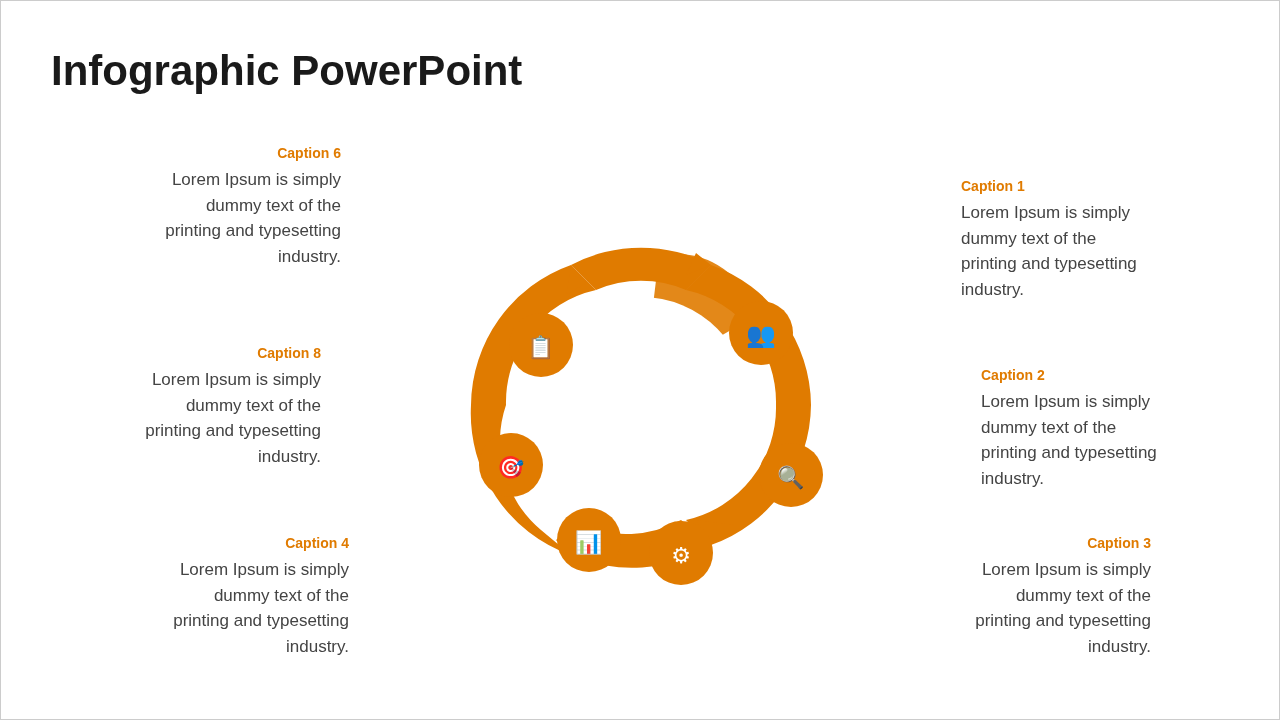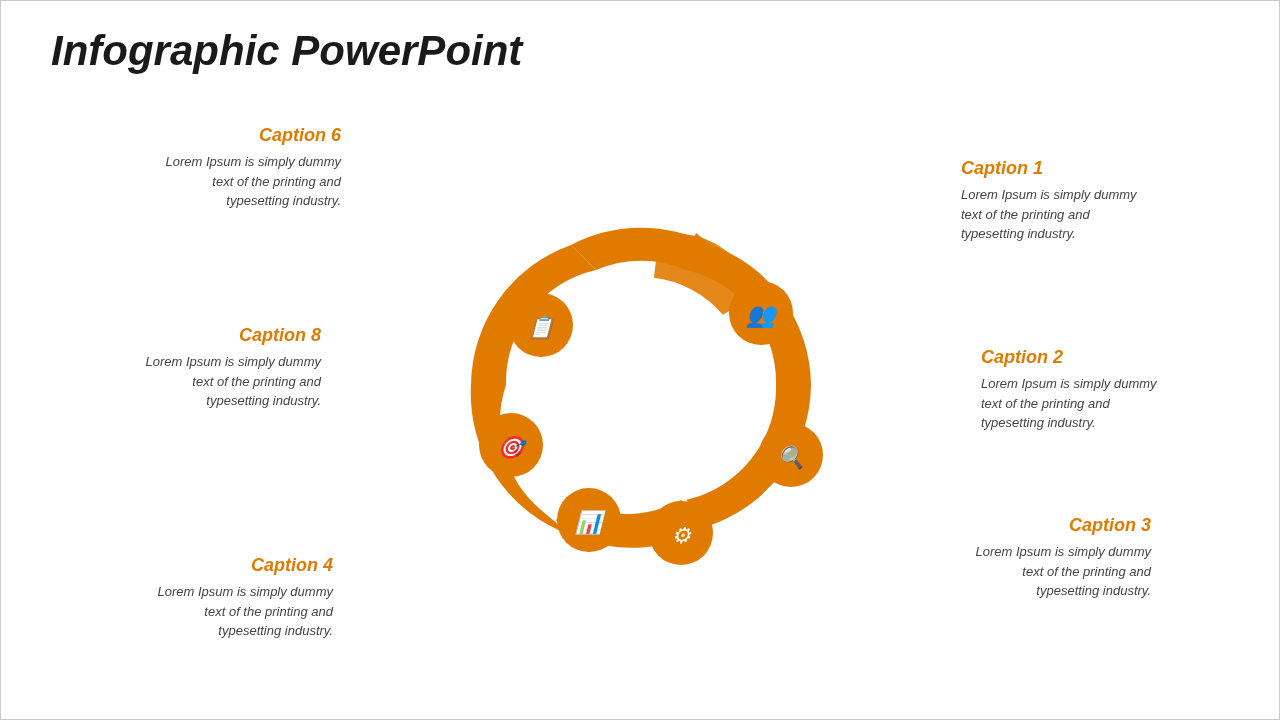--- a/index.html
+++ b/index.html
@@ -8,22 +8,21 @@
       height: 720px;
       background: #fff;
       font-family: 'Segoe UI', Arial, sans-serif;
       overflow: hidden;
       border: 1px solid #ccc;
     }
     .slide {
       width: 1280px;
       height: 720px;
       position: relative;
-      padding: 26px 50px;
-      font-style: italic;
+      padding: 46px 50px;
     }
     .title {
       font-size: 42px;
       font-weight: bold;
       color: #1a1a1a;
       margin-bottom: 20px;
     }
     .infographic-container {
       position: relative;
       width: 100%;
@@ -38,39 +37,39 @@
       width: 440px;
       height: 440px;
     }
     
     .caption-block {
       position: absolute;
       text-align: center;
       width: 190px;
     }
     .caption-title {
-      font-size: 18px;
+      font-size: 14px;
       font-weight: bold;
       color: #e07b00;
       margin-bottom: 6px;
     }
     .caption-text {
-      font-size: 13px;
+      font-size: 17px;
       color: #444;
       line-height: 1.5;
     }
     
     
     .caption-1 { top: 30px; right: 80px; text-align: left; margin-top: 33px; }
     
     .caption-2 { top: 230px; right: 60px; text-align: left; margin-top: 22px; }
     
     .caption-3 { top: 420px; right: 80px; text-align: right; }
     
-    .caption-4 { top: 420px; left: 92px; text-align: right; margin-top: 40px; }
+    .caption-4 { top: 420px; left: 108px; text-align: right; }
     
     .caption-5 { top: 230px; left: 80px; text-align: right; }
     
     .caption-6 { top: 30px; left: 100px; text-align: right; }
   </style>
 </head>
 <body>
 
 <div class="slide">
   <div class="title">Infographic PowerPoint</div>

